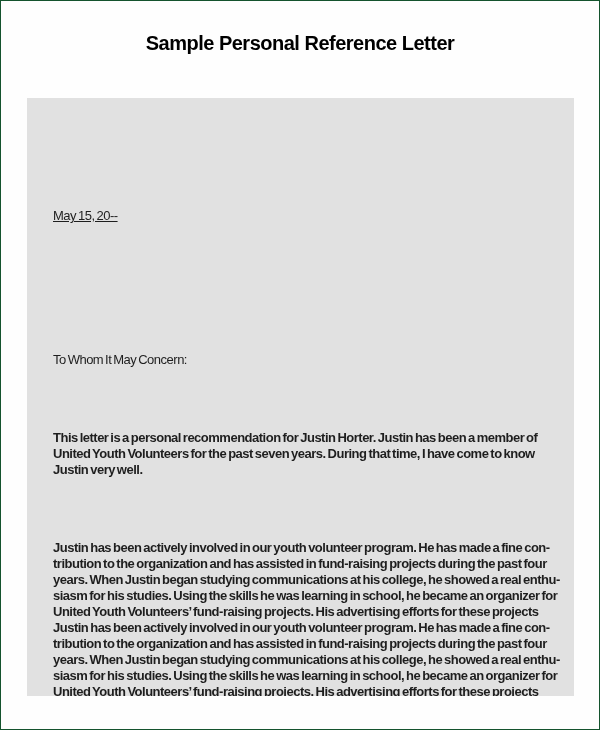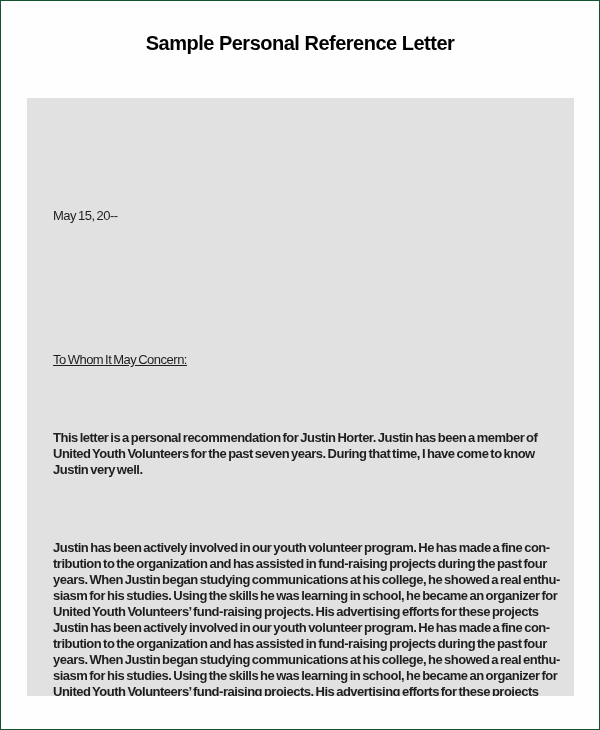--- a/index.html
+++ b/index.html
@@ -37,22 +37,22 @@
     padding: 62px 25px 0 26px;
     overflow: hidden;
     font-size: 13px;
     line-height: 16px;
     color: #1e1e1e;
     letter-spacing: -0.5px;
     word-spacing: -1.2px;
     white-space: pre;
   }
   .letter-body p { margin: 0; }
-  .date        { margin: 0 0 80px 0 !important; }
-  .salutation  { margin: 0 0 14px 0 !important; text-decoration: underline; }
+  .date        { margin: 0 0 80px 0 !important; text-decoration: underline; }
+  .salutation  { margin: 0 0 14px 0 !important; }
   .para        { margin: 0 0 14px 0 !important; font-weight: bold; }
 </style>
 </head>
 <body>
 
 <div class="frame">
 
   <h1 class="doc-title">Sample Personal Reference Letter</h1>
 
   <div class="letter-body">

